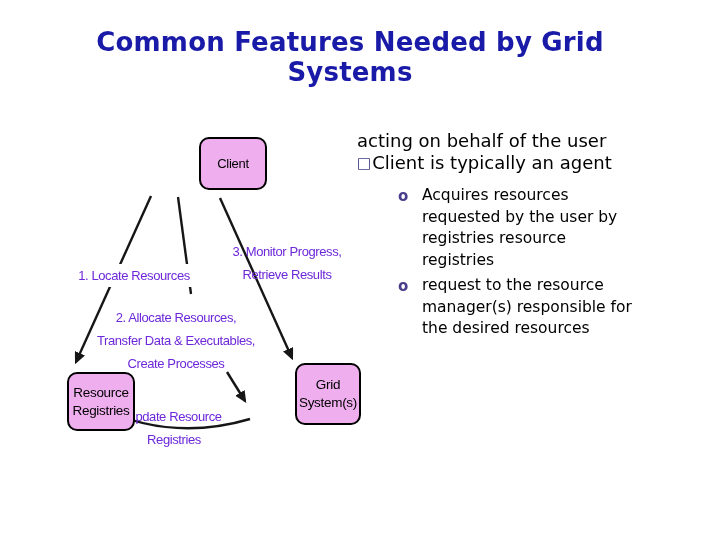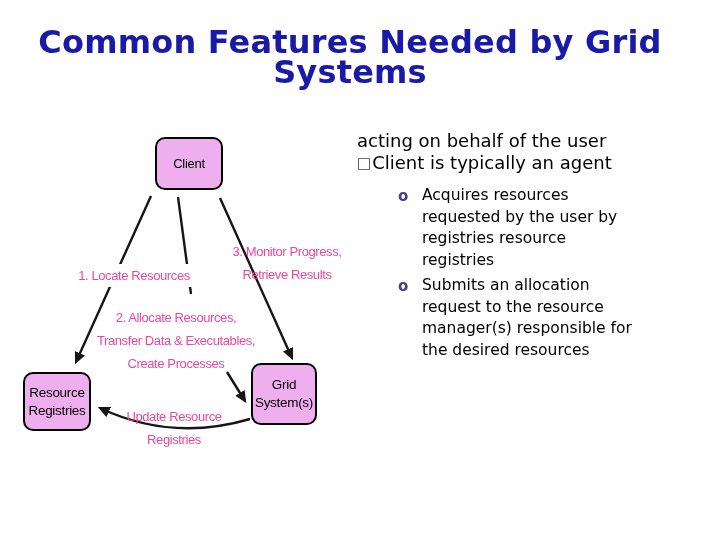--- a/index.html
+++ b/index.html
@@ -5,41 +5,41 @@
   html,body { margin:0; padding:0; background:#ffffff; }
   .slide {
     position:relative; width:720px; height:540px; background:#ffffff;
     overflow:hidden; font-family:"Liberation Sans", sans-serif; color:#000;
   }
 
   
   .title {
     position:absolute; left:0; top:27px; width:700px; text-align:center;
     font-family:"DejaVu Sans", sans-serif; font-weight:bold;
-    font-size:32px; line-height:30px; color:#1a1aa8; letter-spacing:0.2px;
+    font-size:26px; line-height:30px; color:#1a1aa8; letter-spacing:0.2px;
   }
 
   
   svg.arrows { position:absolute; left:0; top:0; z-index:1; }
 
   
   .node {
     position:absolute; z-index:3; background:#efaeee; border:2px solid #000;
     border-radius:10px; display:flex; flex-direction:column;
     align-items:center; justify-content:center;
-    font-size:13px; line-height:16px; letter-spacing:-0.3px; text-align:center;
+    font-size:13px; line-height:16px; letter-spacing:-0.3px; text-align:center;margin-left:44px;
   }
   .node-client { left:155px; top:137px; width:64px; height:49px; }
   .node-registries { left:23px; top:372px; width:64px; height:55px; font-size:13.5px; line-height:18px; }
   .node-grid { left:251px; top:363px; width:62px; height:58px; font-size:13.5px; line-height:18px; }
 
   
   .edge-label {
     position:absolute; z-index:2; font-size:13px; line-height:23px;
-    letter-spacing:-0.4px; text-align:center; color:#ec4899;
+    letter-spacing:-0.4px; text-align:center; color:#6d28d9;
   }
   .edge-label.whitebg { background:#ffffff; }
   .lab-locate  { left:62px;  top:264px; width:144px; }
   .lab-alloc   { left:86px;  top:306px; width:180px; }
   .lab-monitor { left:227px; top:240px; width:120px; }
   .lab-update  { left:123px; top:405px; width:102px; }
 
   
   .bullet-main {
     position:absolute; left:357px; top:130px; width:300px;
@@ -128,20 +128,19 @@
       <div>Acquires resources</div>
       <div>requested by the user by</div>
       <div>registries resource</div>
       <div>registries</div>
     </div>
   </div>
 
   <div class="sub sub-2">
     <span class="o-bullet">o</span>
     <div class="lines">
-      <div>Submits an allocation</div>
       <div>request to the resource</div>
       <div>manager(s) responsible for</div>
       <div>the desired resources</div>
     </div>
   </div>
 
 </div>
 
 </body></html>

